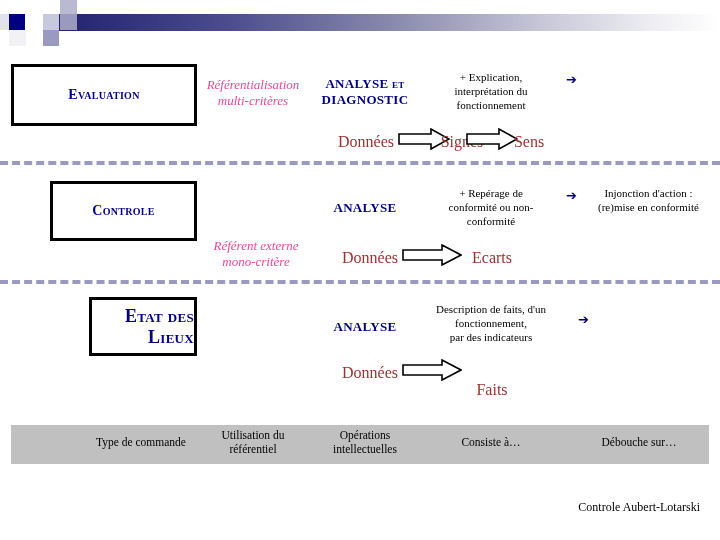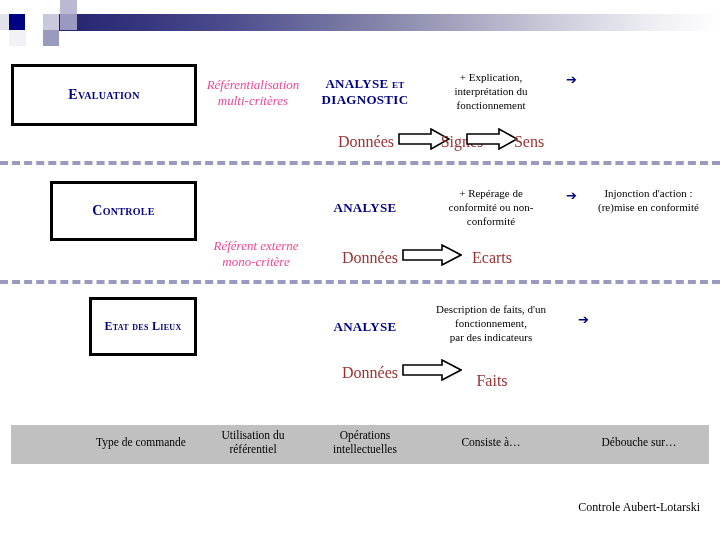--- a/index.html
+++ b/index.html
@@ -193,40 +193,40 @@
 <div class="blockarrow" style="left:402px; top:244px;">
   <svg width="60" height="22" viewBox="0 0 60 22">
     <polygon points="1,6 40,6 40,1 59,11 40,21 40,16 1,16" fill="#ffffff" stroke="#000000" stroke-width="1.6"></polygon>
   </svg>
 </div>
 <div class="abs redlabel" style="left:468px; top:249px; width:48px;">Ecarts</div>
 
 <div class="dashed" style="top:280px;"></div>
 
 <div class="roboxe" style="left:89px; top:297px; width:108px; height:59px;">
-  <span class="smallcaps" style="font-size:12px;text-align:right;">Etat des Lieux</span>
+  <span class="smallcaps" style="font-size:18px;text-align:right;">Etat des Lieux</span>
 </div>
 
 <div class="abs ital" style="left:196px; top:315px; width:114px;"></div>
 
 <div class="abs smallcaps" style="left:310px; top:319px; width:110px; font-size:13px; text-align:center; line-height:1.25;">ANALYSE</div>
 
 <div class="abs plain" style="left:410px; top:303px; width:162px;">Description de faits, d'un<br>fonctionnement,<br>par des indicateurs</div>
 
 <div class="abs" style="left:578px; top:311px; width:136px; display:flex; align-items:flex-start;">
   <span class="arrowglyph" style="margin-right:4px; margin-top:2px;">➔</span>
 </div>
 
 <div class="abs redlabel" style="left:340px; top:364px; width:60px;">Données</div>
 <div class="blockarrow" style="left:402px; top:359px;">
   <svg width="60" height="22" viewBox="0 0 60 22">
     <polygon points="1,6 40,6 40,1 59,11 40,21 40,16 1,16" fill="#ffffff" stroke="#000000" stroke-width="1.6"></polygon>
   </svg>
 </div>
-<div class="abs redlabel" style="left:468px; top:372px; width:48px;">Faits</div>
+<div class="abs redlabel" style="left:468px; top:381px; width:48px;">Faits</div>
 
 <div id="footer-bar"></div>
 <div class="fcell" style="left:80px;  top:436px; width:122px;">Type de commande</div>
 <div class="fcell" style="left:196px; top:429px; width:114px;font-family:Liberation Serif, serif;">Utilisation du<br>référentiel</div>
 <div class="fcell" style="left:310px; top:429px; width:110px;">Opérations<br>intellectuelles</div>
 <div class="fcell" style="left:424px; top:436px; width:134px;">Consiste à…</div>
 <div class="fcell" style="left:566px; top:436px; width:146px;">Débouche sur…</div>
 
 <div id="signature">Controle Aubert-Lotarski</div>
 

